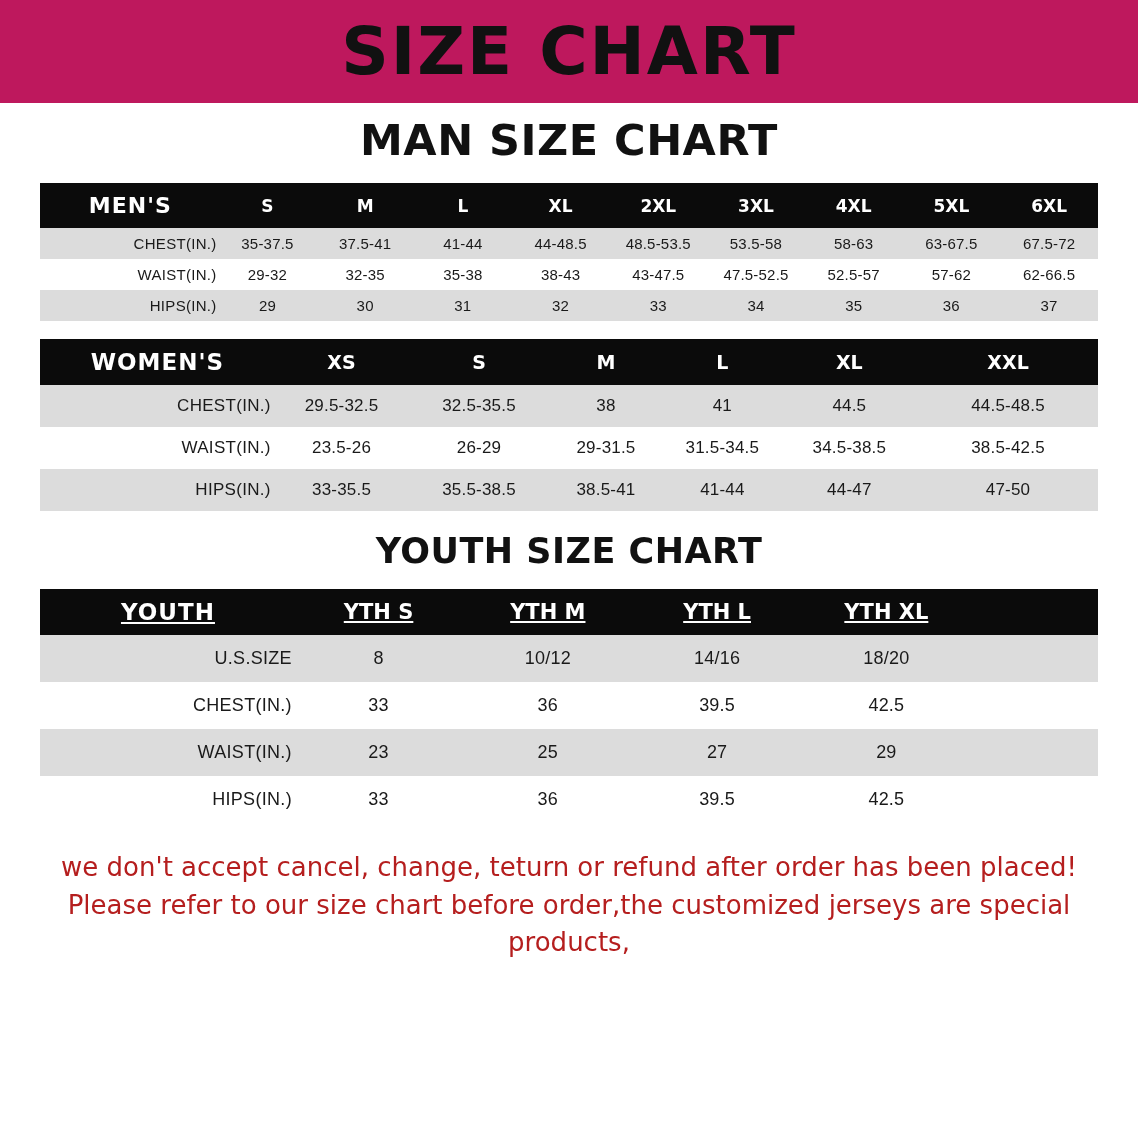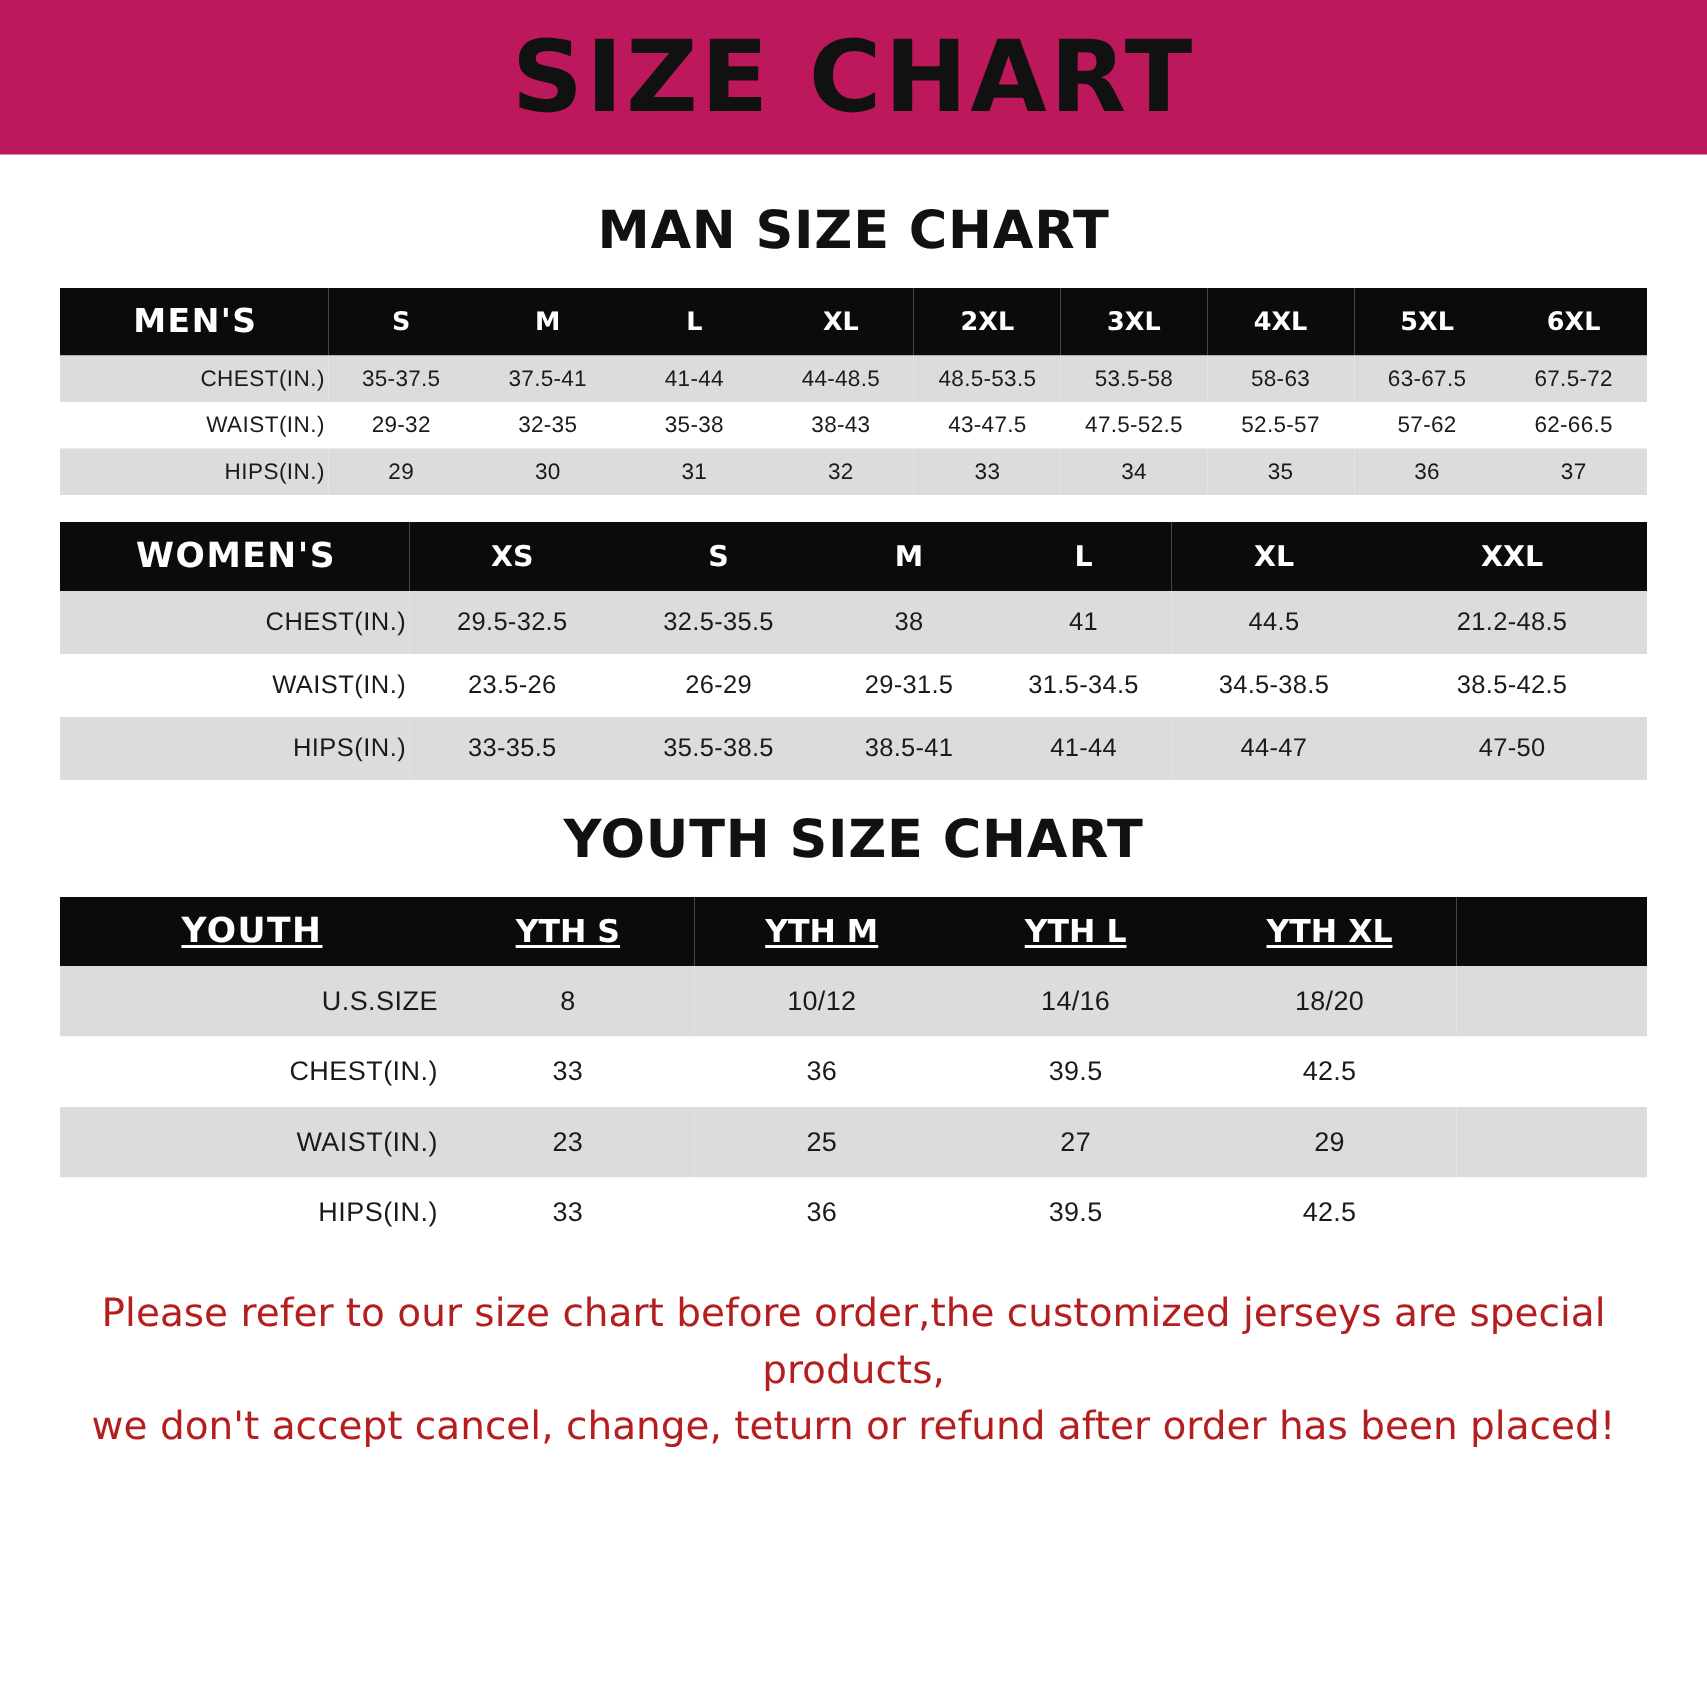--- a/index.html
+++ b/index.html
@@ -38,21 +38,21 @@
   }
 
   
   .section-title {
     text-align: center;
     font-family: "DejaVu Sans", sans-serif;
     font-weight: 700;
     color: #111111;
     letter-spacing: 0.5px;
   }
-  .st-man   { font-size: 35px; margin-top: 31px; }
+  .st-man   { font-size: 43px; margin-top: 12px; }
   .st-women { font-size: 35px; margin-top: 36px; }
   .st-youth { font-size: 35px; margin-top: 20px; }
 
   
   .table-wrap {
     margin: 0 auto;
     width: 1058px;
   }
   table {
     width: 100%;
@@ -219,21 +219,21 @@
         </tr>
       </thead>
       <tbody>
         <tr class="shaded">
           <td class="rowlabel">CHEST(IN.)</td>
           <td>29.5-32.5</td>
           <td>32.5-35.5</td>
           <td>38</td>
           <td>41</td>
           <td>44.5</td>
-          <td>21.2-48.5</td>
+          <td>44.5-48.5</td>
         </tr>
         <tr class="plain">
           <td class="rowlabel">WAIST(IN.)</td>
           <td>23.5-26</td>
           <td>26-29</td>
           <td>29-31.5</td>
           <td>31.5-34.5</td>
           <td>34.5-38.5</td>
           <td>38.5-42.5</td>
         </tr>
@@ -302,17 +302,17 @@
           <td>36</td>
           <td>39.5</td>
           <td>42.5</td>
           <td></td>
         </tr>
       </tbody>
     </table>
   </div>
 
   <div class="note">
+    <span>we don't accept cancel, change, teturn or refund after order has been placed!</span>
     <span>Please refer to our size chart before order,the customized jerseys are special products,</span>
-    <span>we don't accept cancel, change, teturn or refund after order has been placed!</span>
   </div>
 
 </div>
 
 </body></html>

